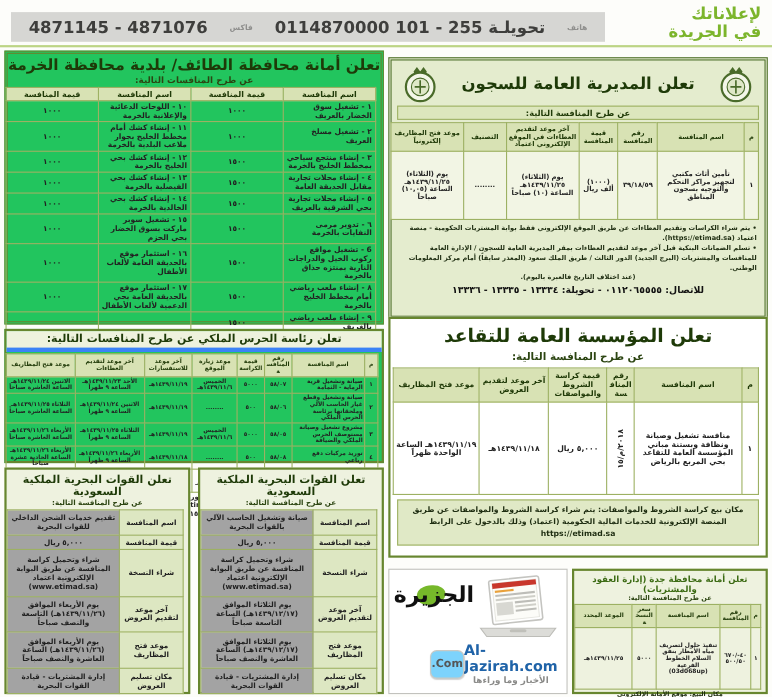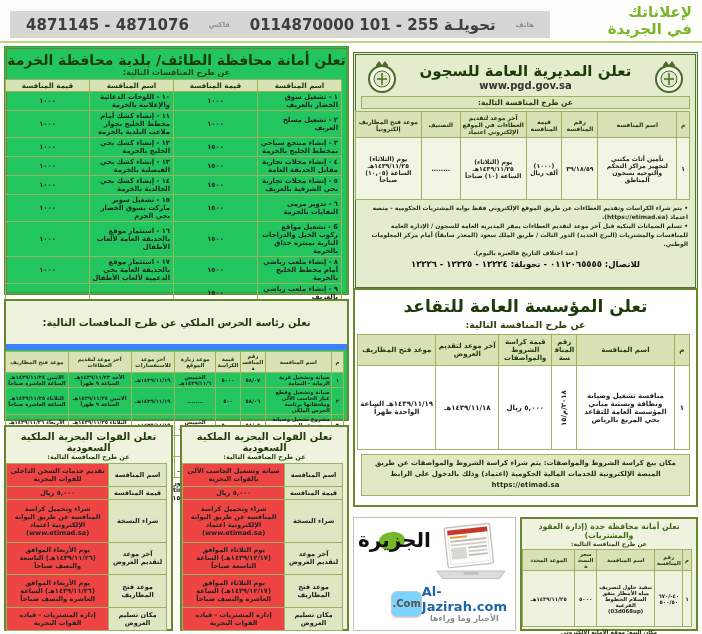--- a/index.html
+++ b/index.html
@@ -31,39 +31,39 @@
   #taif .sec-sub{font-size:8px;}
   #taif table{width:337px;margin:2px 4px;font-size:6.8px;font-weight:bold;}
   #taif-table th{font-size:7.2px;}
   #taif-table td:nth-child(1),#taif-table td:nth-child(3){text-align:right;padding-right:3px;width:37%;}
   #taif-table td:nth-child(2),#taif-table td:nth-child(4){width:13%;text-align:center;}
   #taif-foot td:first-child{background:#e0e9c6;width:30%;font-size:7px;}
   #taif-foot td:last-child{font-size:7px;text-align:center;}
 
   
   #guard{left:4px;top:299px;width:345px;height:122px;border:2px solid #67862f;}
-  #guard .sec-title{font-size:10px;padding:16px 0;border-bottom:6px solid #3b82f6;background:#eef2dd;}
+  #guard .sec-title{font-size:10px;padding:2px 0;border-bottom:4px solid #3b82f6;background:#eef2dd;}
   #guard table{width:339px;margin:1px 3px;font-size:5.3px;font-weight:bold;}
   #guard th{font-size:5.4px;padding:1px;}
   #guard td{padding:1px;}
   #guard-table th:nth-child(1){width:3%;} #guard-table th:nth-child(2){width:20%;}
   #guard-table th:nth-child(3){width:7%;} #guard-table th:nth-child(4){width:7%;}
   #guard-table th:nth-child(5){width:12%;} #guard-table th:nth-child(6){width:13%;}
   #guard-table th:nth-child(7){width:19%;} #guard-table th:nth-child(8){width:19%;}
   #guard tbody td:nth-child(2){text-align:right;}
   .guard-note{font-size:6.3px;font-weight:bold;text-align:center;color:#222;margin-top:1px;}
 
   
   .navy{width:169px;height:206px;top:425px;border:2px solid #67862f;background:#eef2df;}
   #navy-left{left:4px;} #navy-mid{left:180px;width:169px;}
   .navy .sec-title{font-size:10px;margin-top:4px;}
   .navy .sec-sub{font-size:6.5px;margin-bottom:2px;}
   .navy table{width:161px;margin:1px 4px;font-size:6.6px;font-weight:bold;height:168px;}
   .navy td:first-child{background:#dde7c2;width:33%;font-size:6.6px;}
-  .navy td:last-child{background:#ef4444;}
+  .navy td:last-child{background:#a3a3a3;}
 
   
   #prisons{left:353px;top:52px;width:345px;height:238px;background:#e4ecce;border:3px double #51722e;}
   .pr-head{display:flex;align-items:center;justify-content:space-between;padding:3px 8px 0 8px;}
   .pr-center{text-align:center;flex:1;}
   .pr-center .sec-title{font-size:15px;}
   .pr-url{font-size:10px;font-weight:bold;color:#333;}
   .pr-sub{margin:2px 5px;border:1px solid #9db163;background:#dce6bd;text-align:center;
           font-size:7.5px;font-weight:bold;color:#203a08;padding:1px 0;}
   #prisons table{width:335px;margin:0 5px;font-size:6.2px;font-weight:bold;background:#f2f5e4;}
@@ -359,21 +359,20 @@
   <div class="sec" id="prisons">
     <div class="pr-head">
       <svg width="36" height="36" viewBox="0 0 36 36">
         <path d="M12 7 L15 3 L18 7 L21 3 L24 7 L23 10 L13 10 Z" fill="#4a6b2a"></path>
         <circle cx="18" cy="21" r="13" fill="#f3f6e8" stroke="#4a6b2a" stroke-width="2"></circle>
         <circle cx="18" cy="21" r="8" fill="#dfe8c8" stroke="#4a6b2a" stroke-width="1"></circle>
         <path d="M18 15 v12 M13 21 h10" stroke="#4a6b2a" stroke-width="1.5"></path>
       </svg>
       <div class="pr-center">
         <div class="sec-title">تعلن المديرية العامة للسجون</div>
-        <div class="pr-url link">www.pgd.gov.sa</div>
       </div>
       <svg width="36" height="36" viewBox="0 0 36 36">
         <path d="M12 7 L15 3 L18 7 L21 3 L24 7 L23 10 L13 10 Z" fill="#4a6b2a"></path>
         <circle cx="18" cy="21" r="13" fill="#f3f6e8" stroke="#4a6b2a" stroke-width="2"></circle>
         <circle cx="18" cy="21" r="8" fill="#dfe8c8" stroke="#4a6b2a" stroke-width="1"></circle>
         <path d="M18 15 v12 M13 21 h10" stroke="#4a6b2a" stroke-width="1.5"></path>
       </svg>
     </div>
     <div class="pr-sub">عن طرح المنافسة التالية:</div>
     <table id="pr-table">

